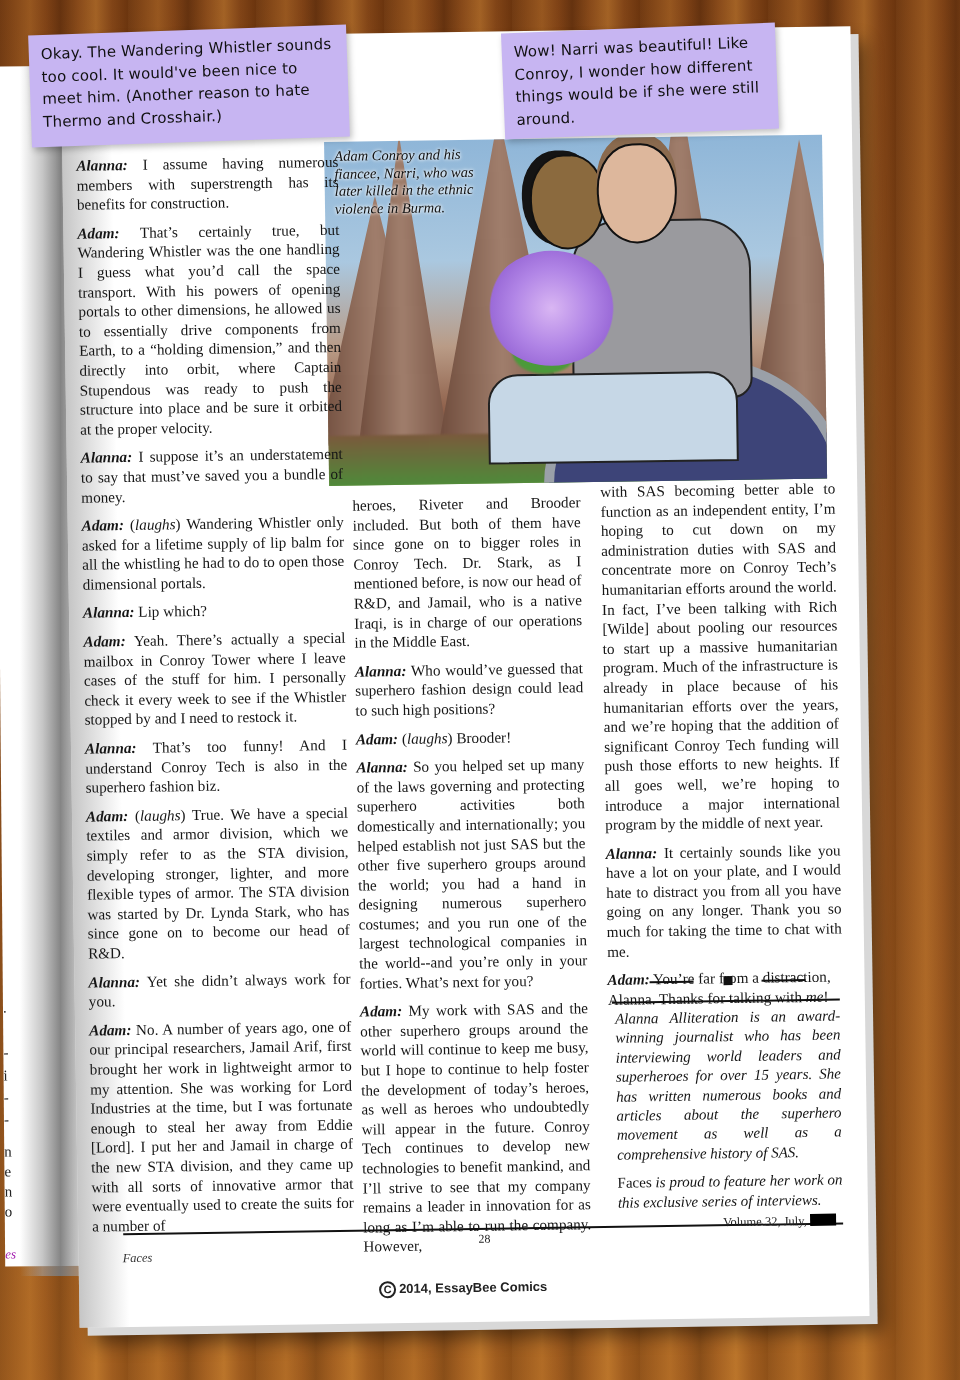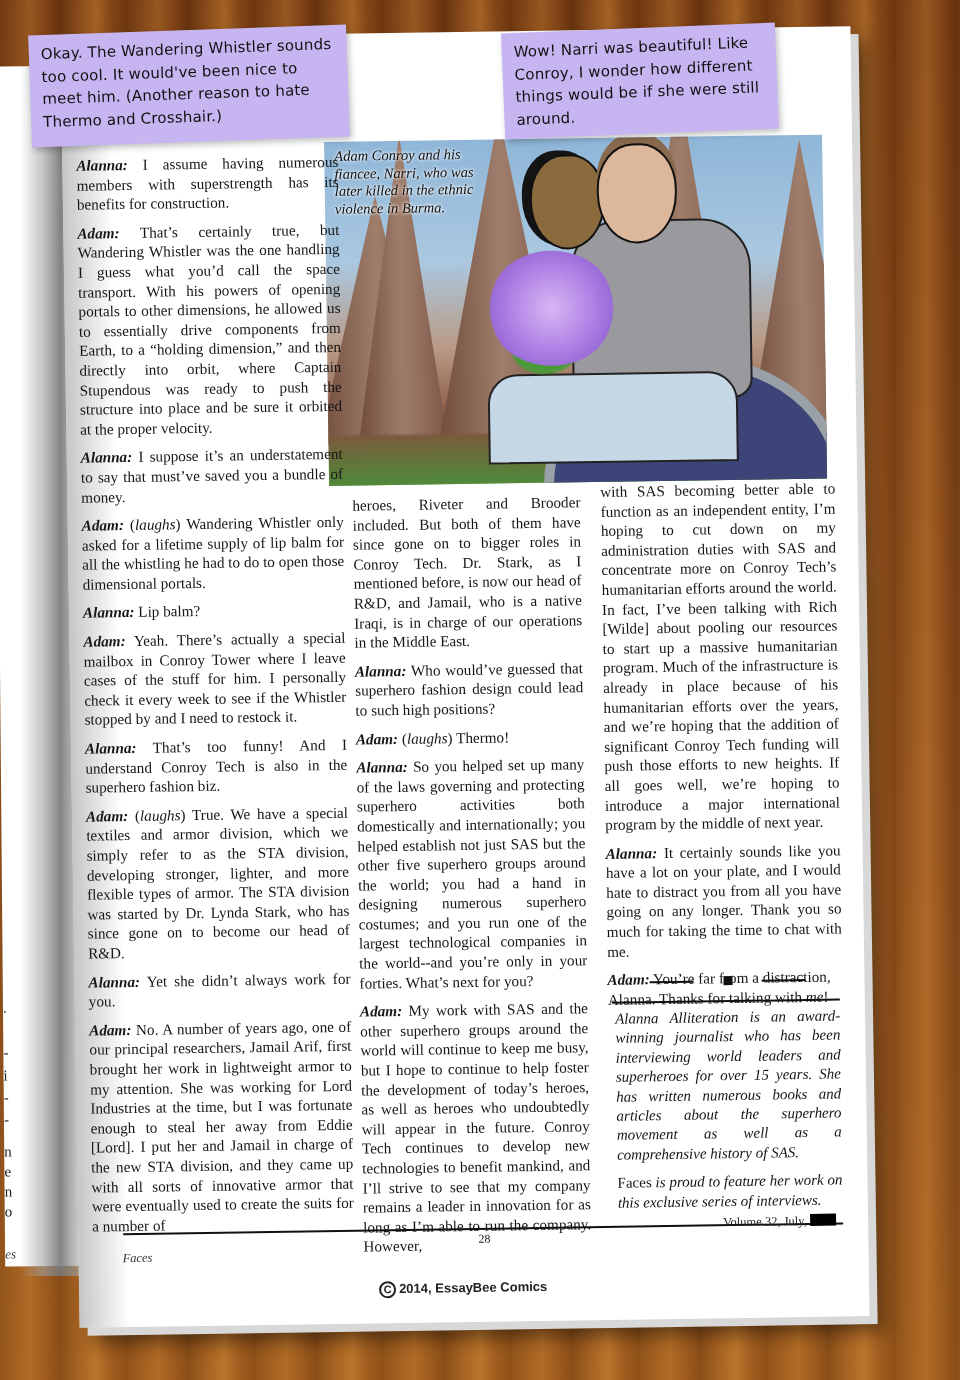--- a/index.html
+++ b/index.html
@@ -19,21 +19,21 @@
   }
   
   .left-page {
     position: absolute; left: 0; top: 66px; width: 120px; height: 1200px;
     background: #fff;
     transform: rotate(-0.5deg);
   }
   .left-page .frag {
     position: absolute; left: 0; width: 10px; font-size: 15px; color: #222; overflow: hidden; line-height: 22px;
   }
-  .left-page .faces-frag { position:absolute; left:0; top:1180px; font-size: 13px; font-style: italic; color:#404040; }
+  .left-page .faces-frag { position:absolute; left:0; top:1180px; font-size: 13px; font-style: italic; color:#a21caf; }
   .gutter {
     position: absolute; left: 20px; top: 66px; width: 90px; height: 1210px;
     background: linear-gradient(90deg, rgba(255,255,255,0) 0%, rgba(160,160,160,0.6) 25%, rgba(120,120,120,0.9) 45%, rgba(170,170,170,0.6) 65%, rgba(255,255,255,0) 100%);
   }
   
   .page {
     position: absolute; left: 70px; top: 32px; width: 790px; height: 1290px;
     background: #fff;
     transform: rotate(-0.85deg);
     transform-origin: 50% 50%;
@@ -175,32 +175,32 @@
       <div class="stems"></div>
       <div class="bouquet"></div>
       <div class="caption">Adam Conroy and his fiancee, Narri, who was later killed in the ethnic violence in Burma.</div>
     </div>
 
     <div class="col col1">
       <p><span class="speaker">Alanna:</span><span> I assume having numerous members with superstrength has its benefits for construction.</span></p>
       <p><span class="speaker">Adam:</span><span> That’s certainly true, but Wandering Whistler was the one handling I guess what you’d call the space transport. With his powers of opening portals to other dimensions, he allowed us to essentially drive components from Earth, to a “holding dimension,” and then directly into orbit, where Captain Stupendous was ready to push the structure into place and be sure it orbited at the proper velocity.</span></p>
       <p><span class="speaker">Alanna:</span><span> I suppose it’s an understatement to say that must’ve saved you a bundle of money.</span></p>
       <p><span class="speaker">Adam:</span> (<i>laughs</i>)<span> Wandering Whistler only asked for a lifetime supply of lip balm for all the whistling he had to do to open those dimensional portals.</span></p>
-      <p><span class="speaker">Alanna:</span><span> Lip balm?</span></p>
+      <p><span class="speaker">Alanna:</span><span> Lip which?</span></p>
       <p><span class="speaker">Adam:</span><span> Yeah. There’s actually a special mailbox in Conroy Tower where I leave cases of the stuff for him. I personally check it every week to see if the Whistler stopped by and I need to restock it.</span></p>
       <p><span class="speaker">Alanna:</span><span> That’s too funny! And I understand Conroy Tech is also in the superhero fashion biz.</span></p>
       <p><span class="speaker">Adam:</span> (<i>laughs</i>)<span> True. We have a special textiles and armor division, which we simply refer to as the STA division, developing stronger, lighter, and more flexible types of armor. The STA division was started by Dr. Lynda Stark, who has since gone on to become our head of R&amp;D.</span></p>
       <p><span class="speaker">Alanna:</span><span> Yet she didn’t always work for you.</span></p>
       <p><span class="speaker">Adam:</span><span> No. A number of years ago, one of our principal researchers, Jamail Arif, first brought her work in lightweight armor to my attention. She was working for Lord Industries at the time, but I was fortunate enough to steal her away from Eddie [Lord]. I put her and Jamail in charge of the new STA division, and they came up with all sorts of innovative armor that were eventually used to create the suits for a number of</span></p>
     </div>
 
     <div class="col col2">
       <p><span>heroes, Riveter and Brooder included. But both of them have since gone on to bigger roles in Conroy Tech. Dr. Stark, as I mentioned before, is now our head of R&amp;D, and Jamail, who is a native Iraqi, is in charge of our operations in the Middle East.</span></p>
       <p><span class="speaker">Alanna:</span><span> Who would’ve guessed that superhero fashion design could lead to such high positions?</span></p>
-      <p><span class="speaker">Adam:</span> (<i>laughs</i>)<span> Thermo!</span></p>
+      <p><span class="speaker">Adam:</span> (<i>laughs</i>)<span> Brooder!</span></p>
       <p><span class="speaker">Alanna:</span><span> So you helped set up many of the laws governing and protecting superhero activities both domestically and internationally; you helped establish not just SAS but the other five superhero groups around the world; you had a hand in designing numerous superhero costumes; and you run one of the largest technological companies in the world--and you’re only in your forties. What’s next for you?</span></p>
       <p><span class="speaker">Adam:</span><span> My work with SAS and the other superhero groups around the world will continue to keep me busy, but I hope to continue to help foster the development of today’s heroes, as well as heroes who undoubtedly will appear in the future. Conroy Tech continues to develop new technologies to benefit mankind, and I’ll strive to see that my company remains a leader in innovation for as long as I’m able to run the company. However,</span></p>
     </div>
 
     <div class="col col3">
       <p><span>with SAS becoming better able to function as an independent entity, I’m hoping to cut down on my administration duties with SAS and concentrate more on Conroy Tech’s humanitarian efforts around the world. In fact, I’ve been talking with Rich [Wilde] about pooling our resources to start up a massive humanitarian program. Much of the infrastructure is already in place because of his humanitarian efforts over the years, and we’re hoping that the addition of significant Conroy Tech funding will push those efforts to new heights. If all goes well, we’re hoping to introduce a major international program by the middle of next year.</span></p>
       <p><span class="speaker">Alanna:</span><span> It certainly sounds like you have a lot on your plate, and I would hate to distract you from all you have going on any longer. Thank you so much for taking the time to chat with me.</span></p>
       <p style="text-align:left"><span class="speaker">Adam:</span><span> You’re far from a distraction, Alanna. Thanks for talking with </span><i>me</i><span>!</span></p>
     </div>
 

